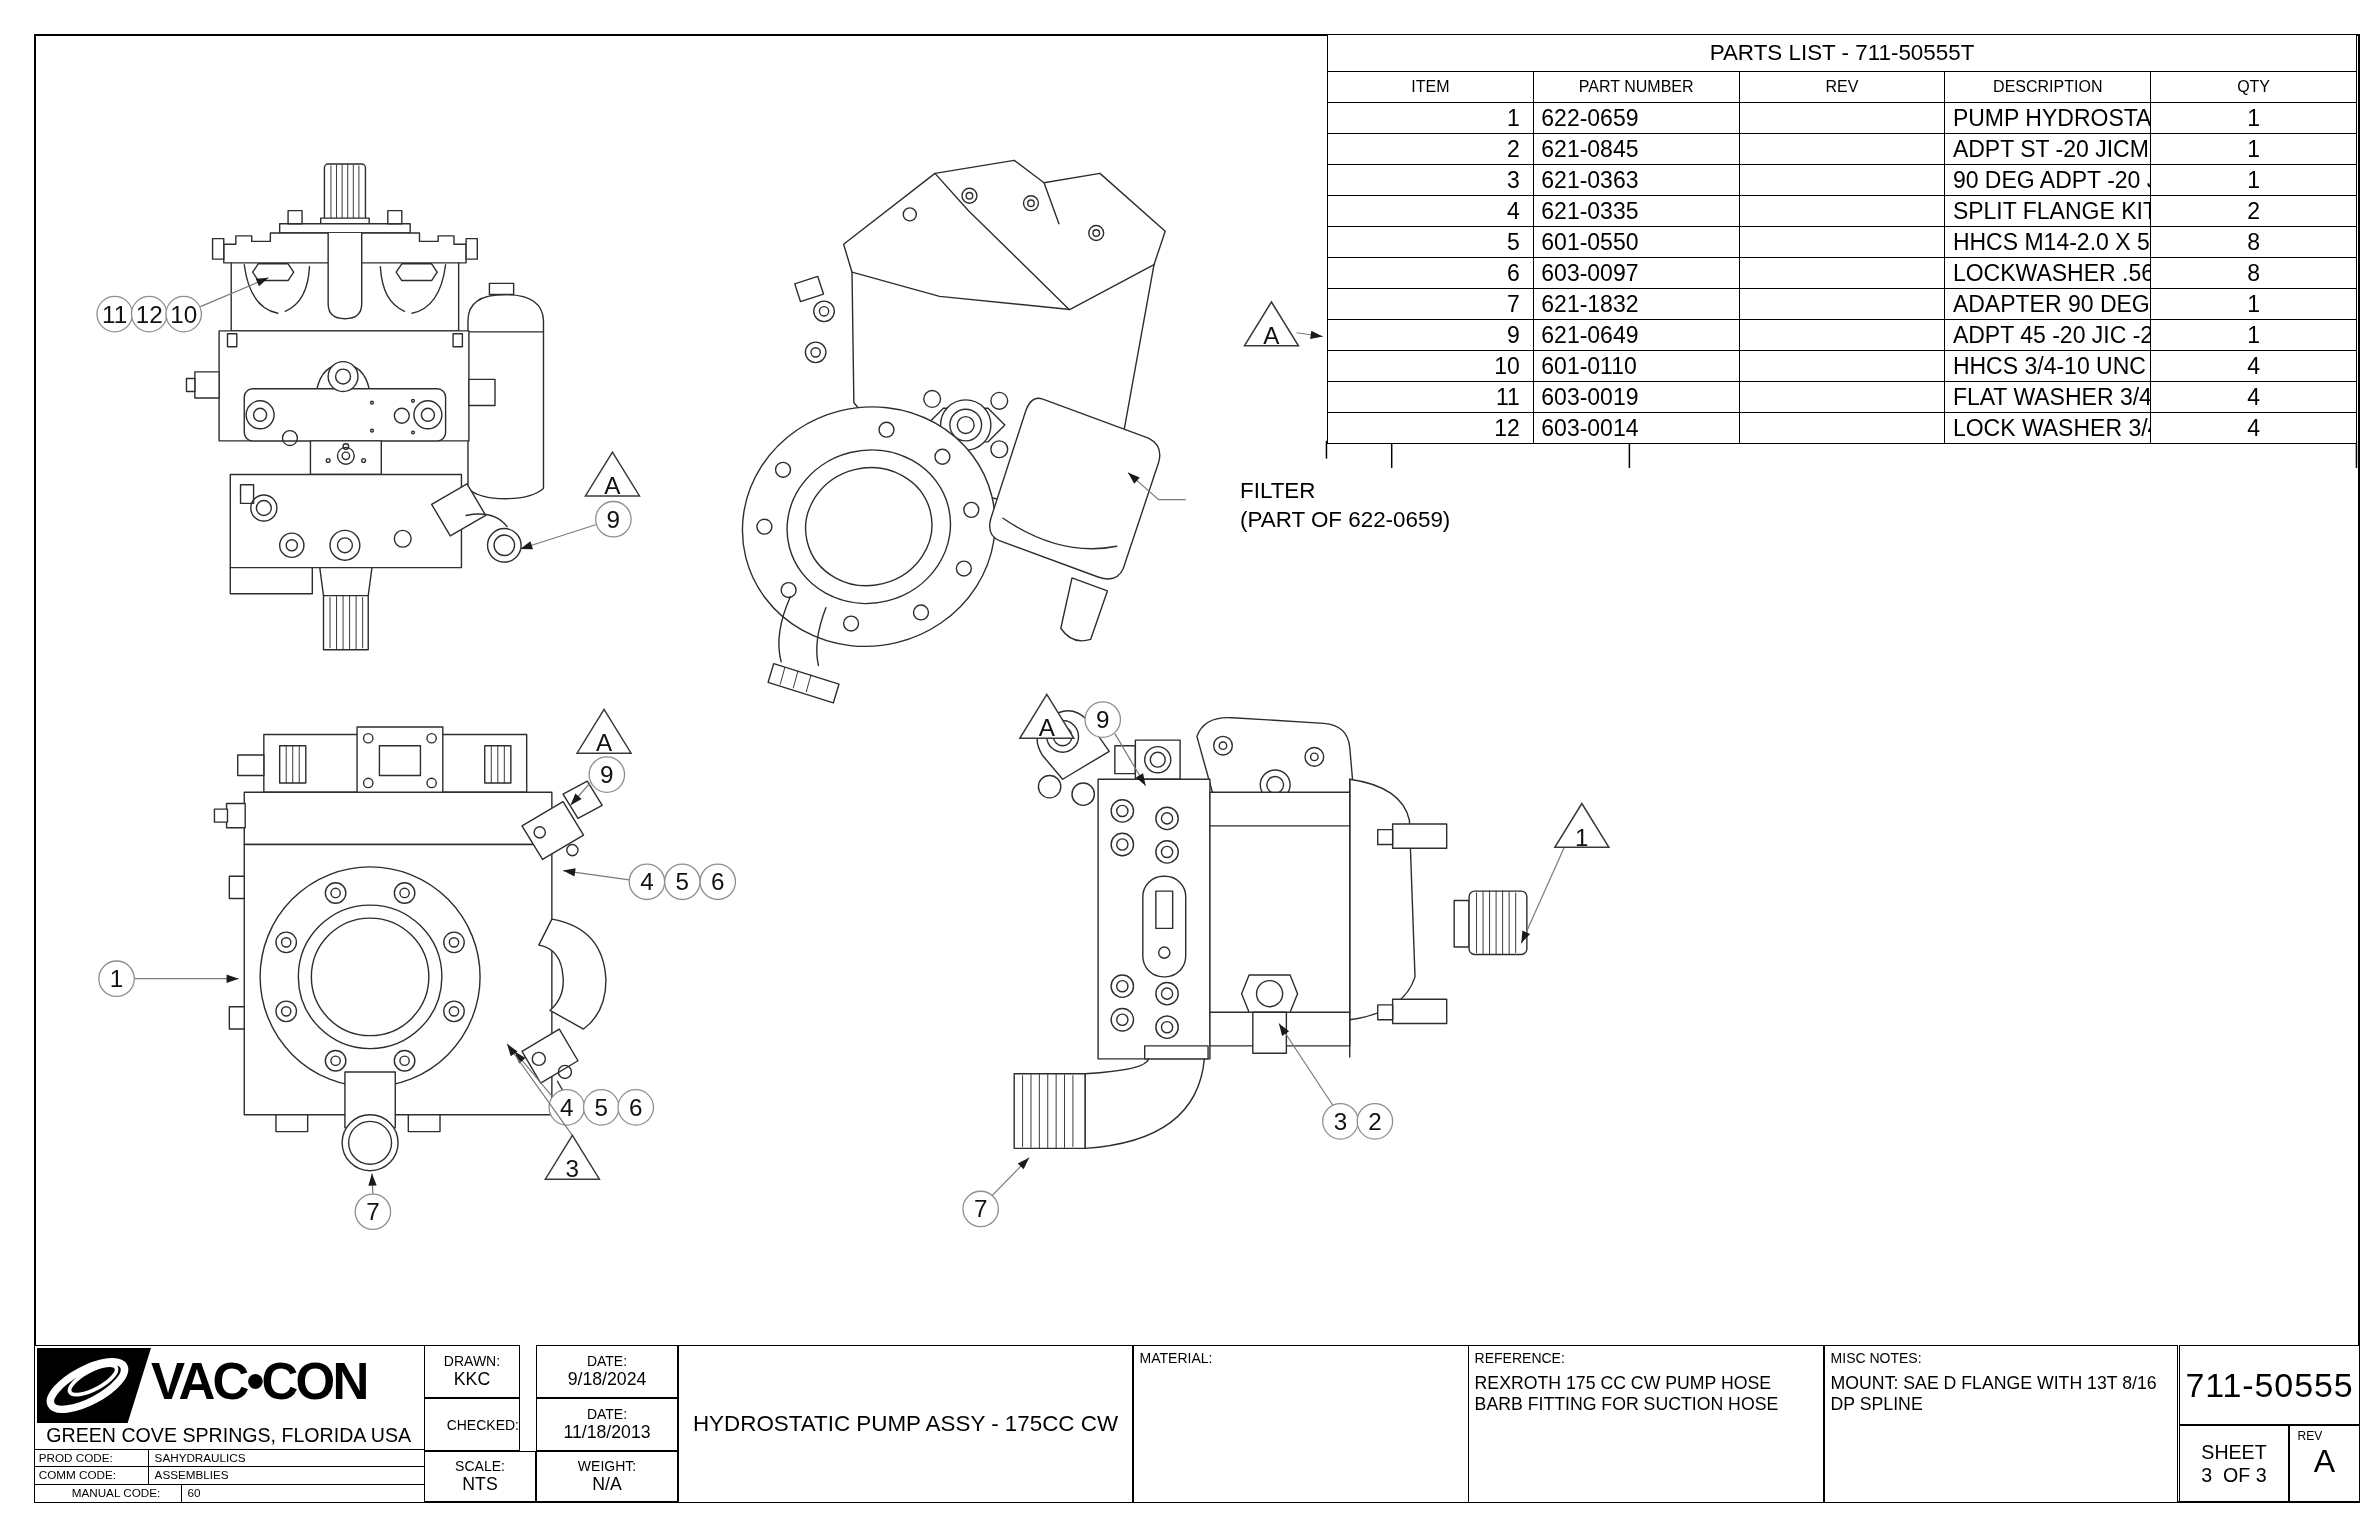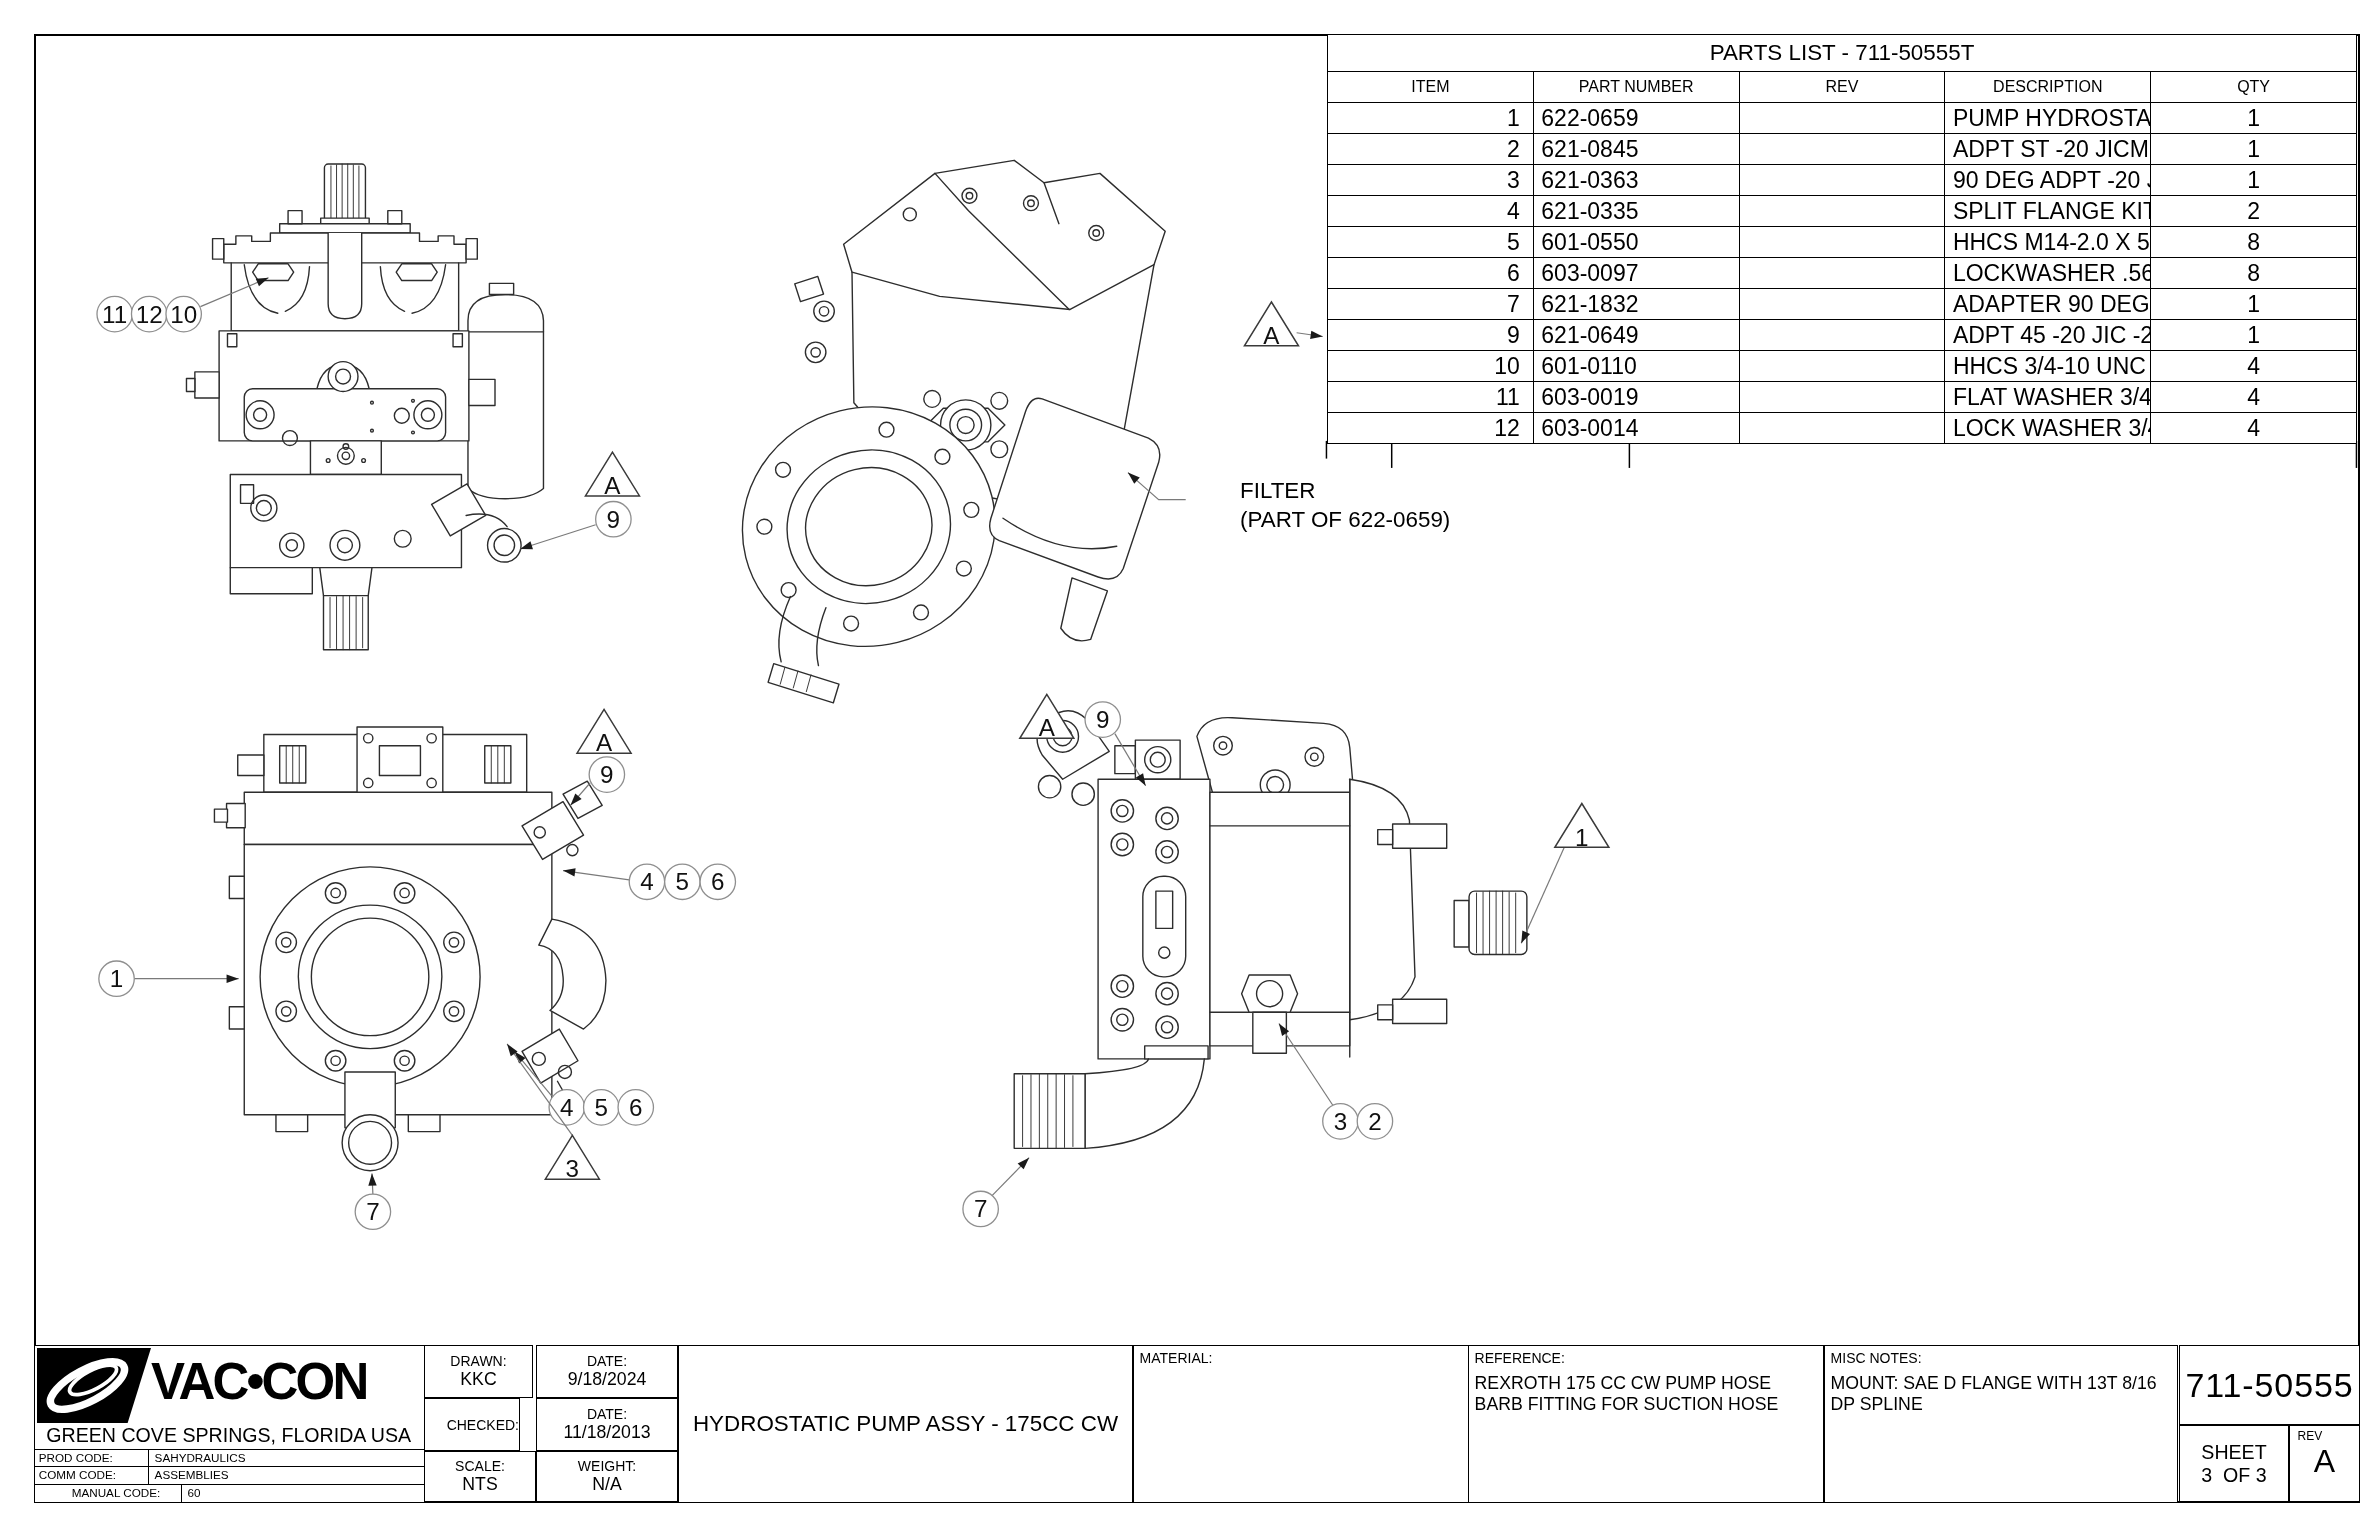--- a/index.html
+++ b/index.html
@@ -528,21 +528,21 @@
   </div>
   <div class="code-row" style="top:1466px;">
     <span class="code-label">COMM CODE:</span>
     <span class="code-value">ASSEMBLIES</span>
   </div>
   <div class="code-row" style="top:1484px;height:18.6px;padding-left:33px;">
     <span class="code-label">MANUAL CODE:</span>
     <span class="code-value">60</span>
   </div>
 
-  <div class="tb-cell tb-center" style="left:424px;top:1345px;width:109px;height:53px;">
+  <div class="tb-cell tb-center" style="left:424px;top:1345px;width:96px;height:53px;">
     <span class="tb-label">DRAWN:</span>
     <span class="tb-value">KKC</span>
   </div>
   <div class="tb-cell tb-center" style="left:536px;top:1345px;width:142px;height:53px;">
     <span class="tb-label">DATE:</span>
     <span class="tb-value">9/18/2024</span>
   </div>
   <div class="tb-cell tb-center" style="left:424px;top:1398px;width:96px;height:53px;align-items:flex-end;">
     <span class="tb-label">CHECKED:</span>
     <span class="tb-value"></span>

